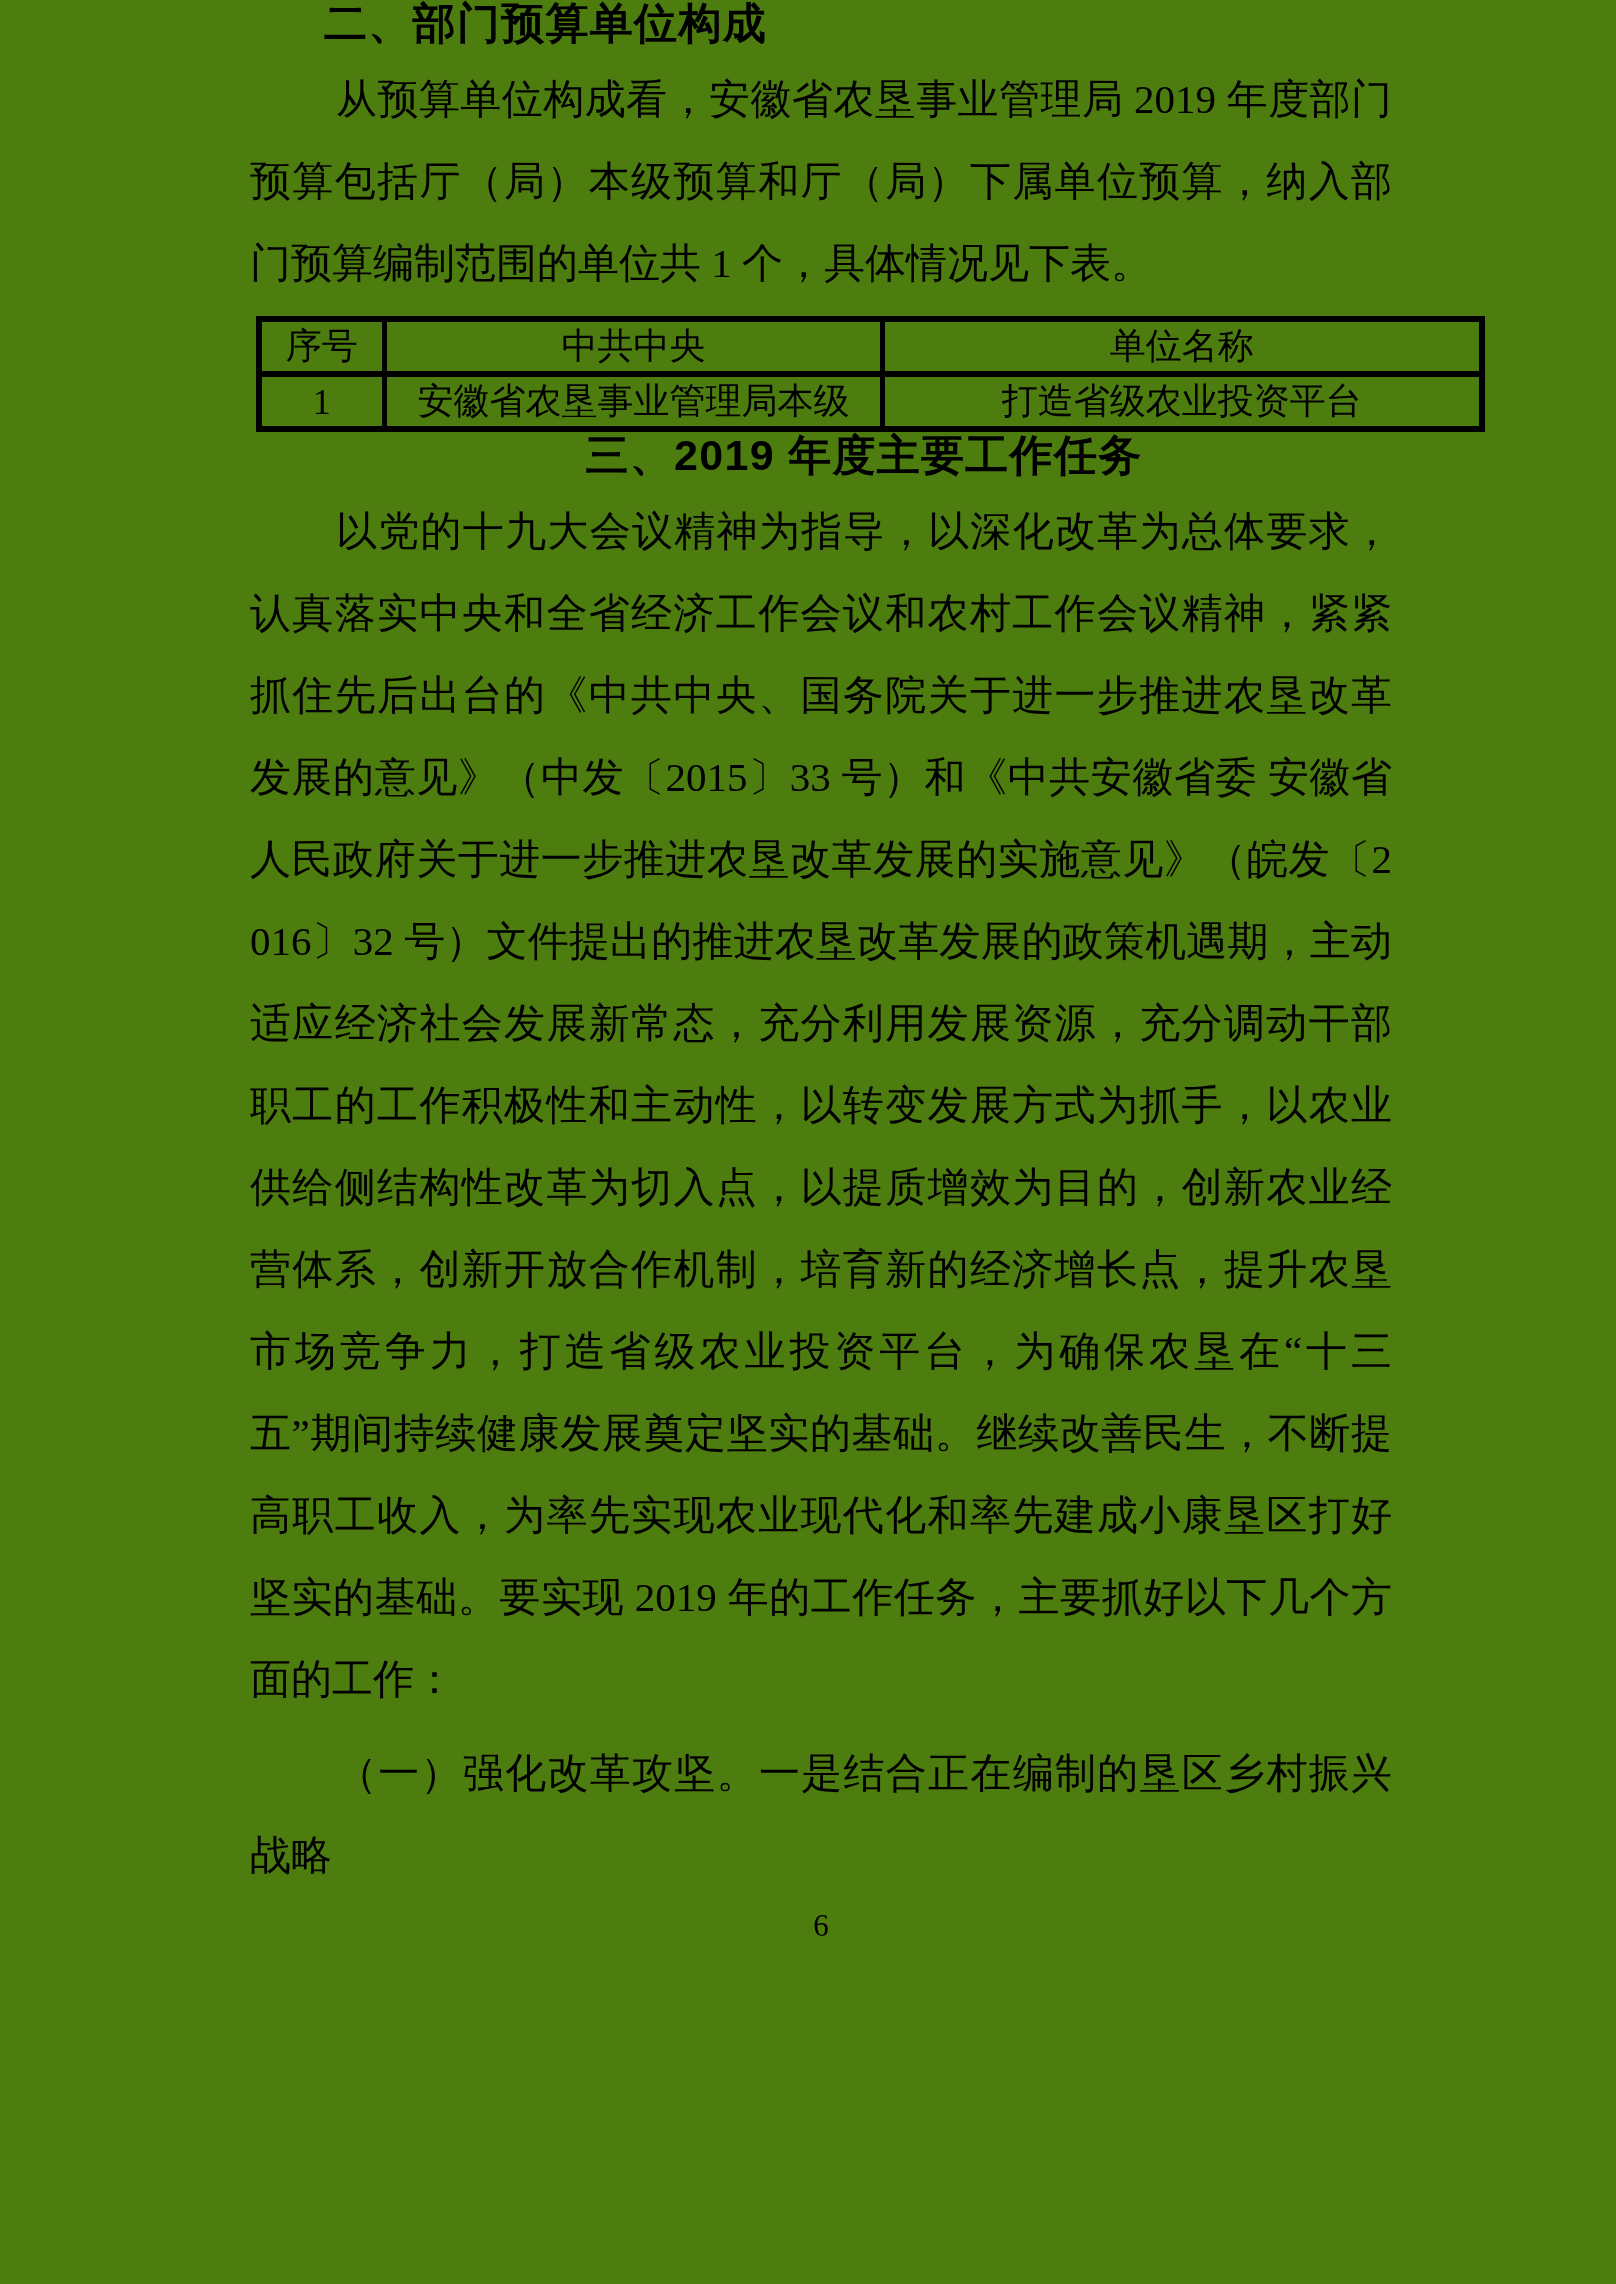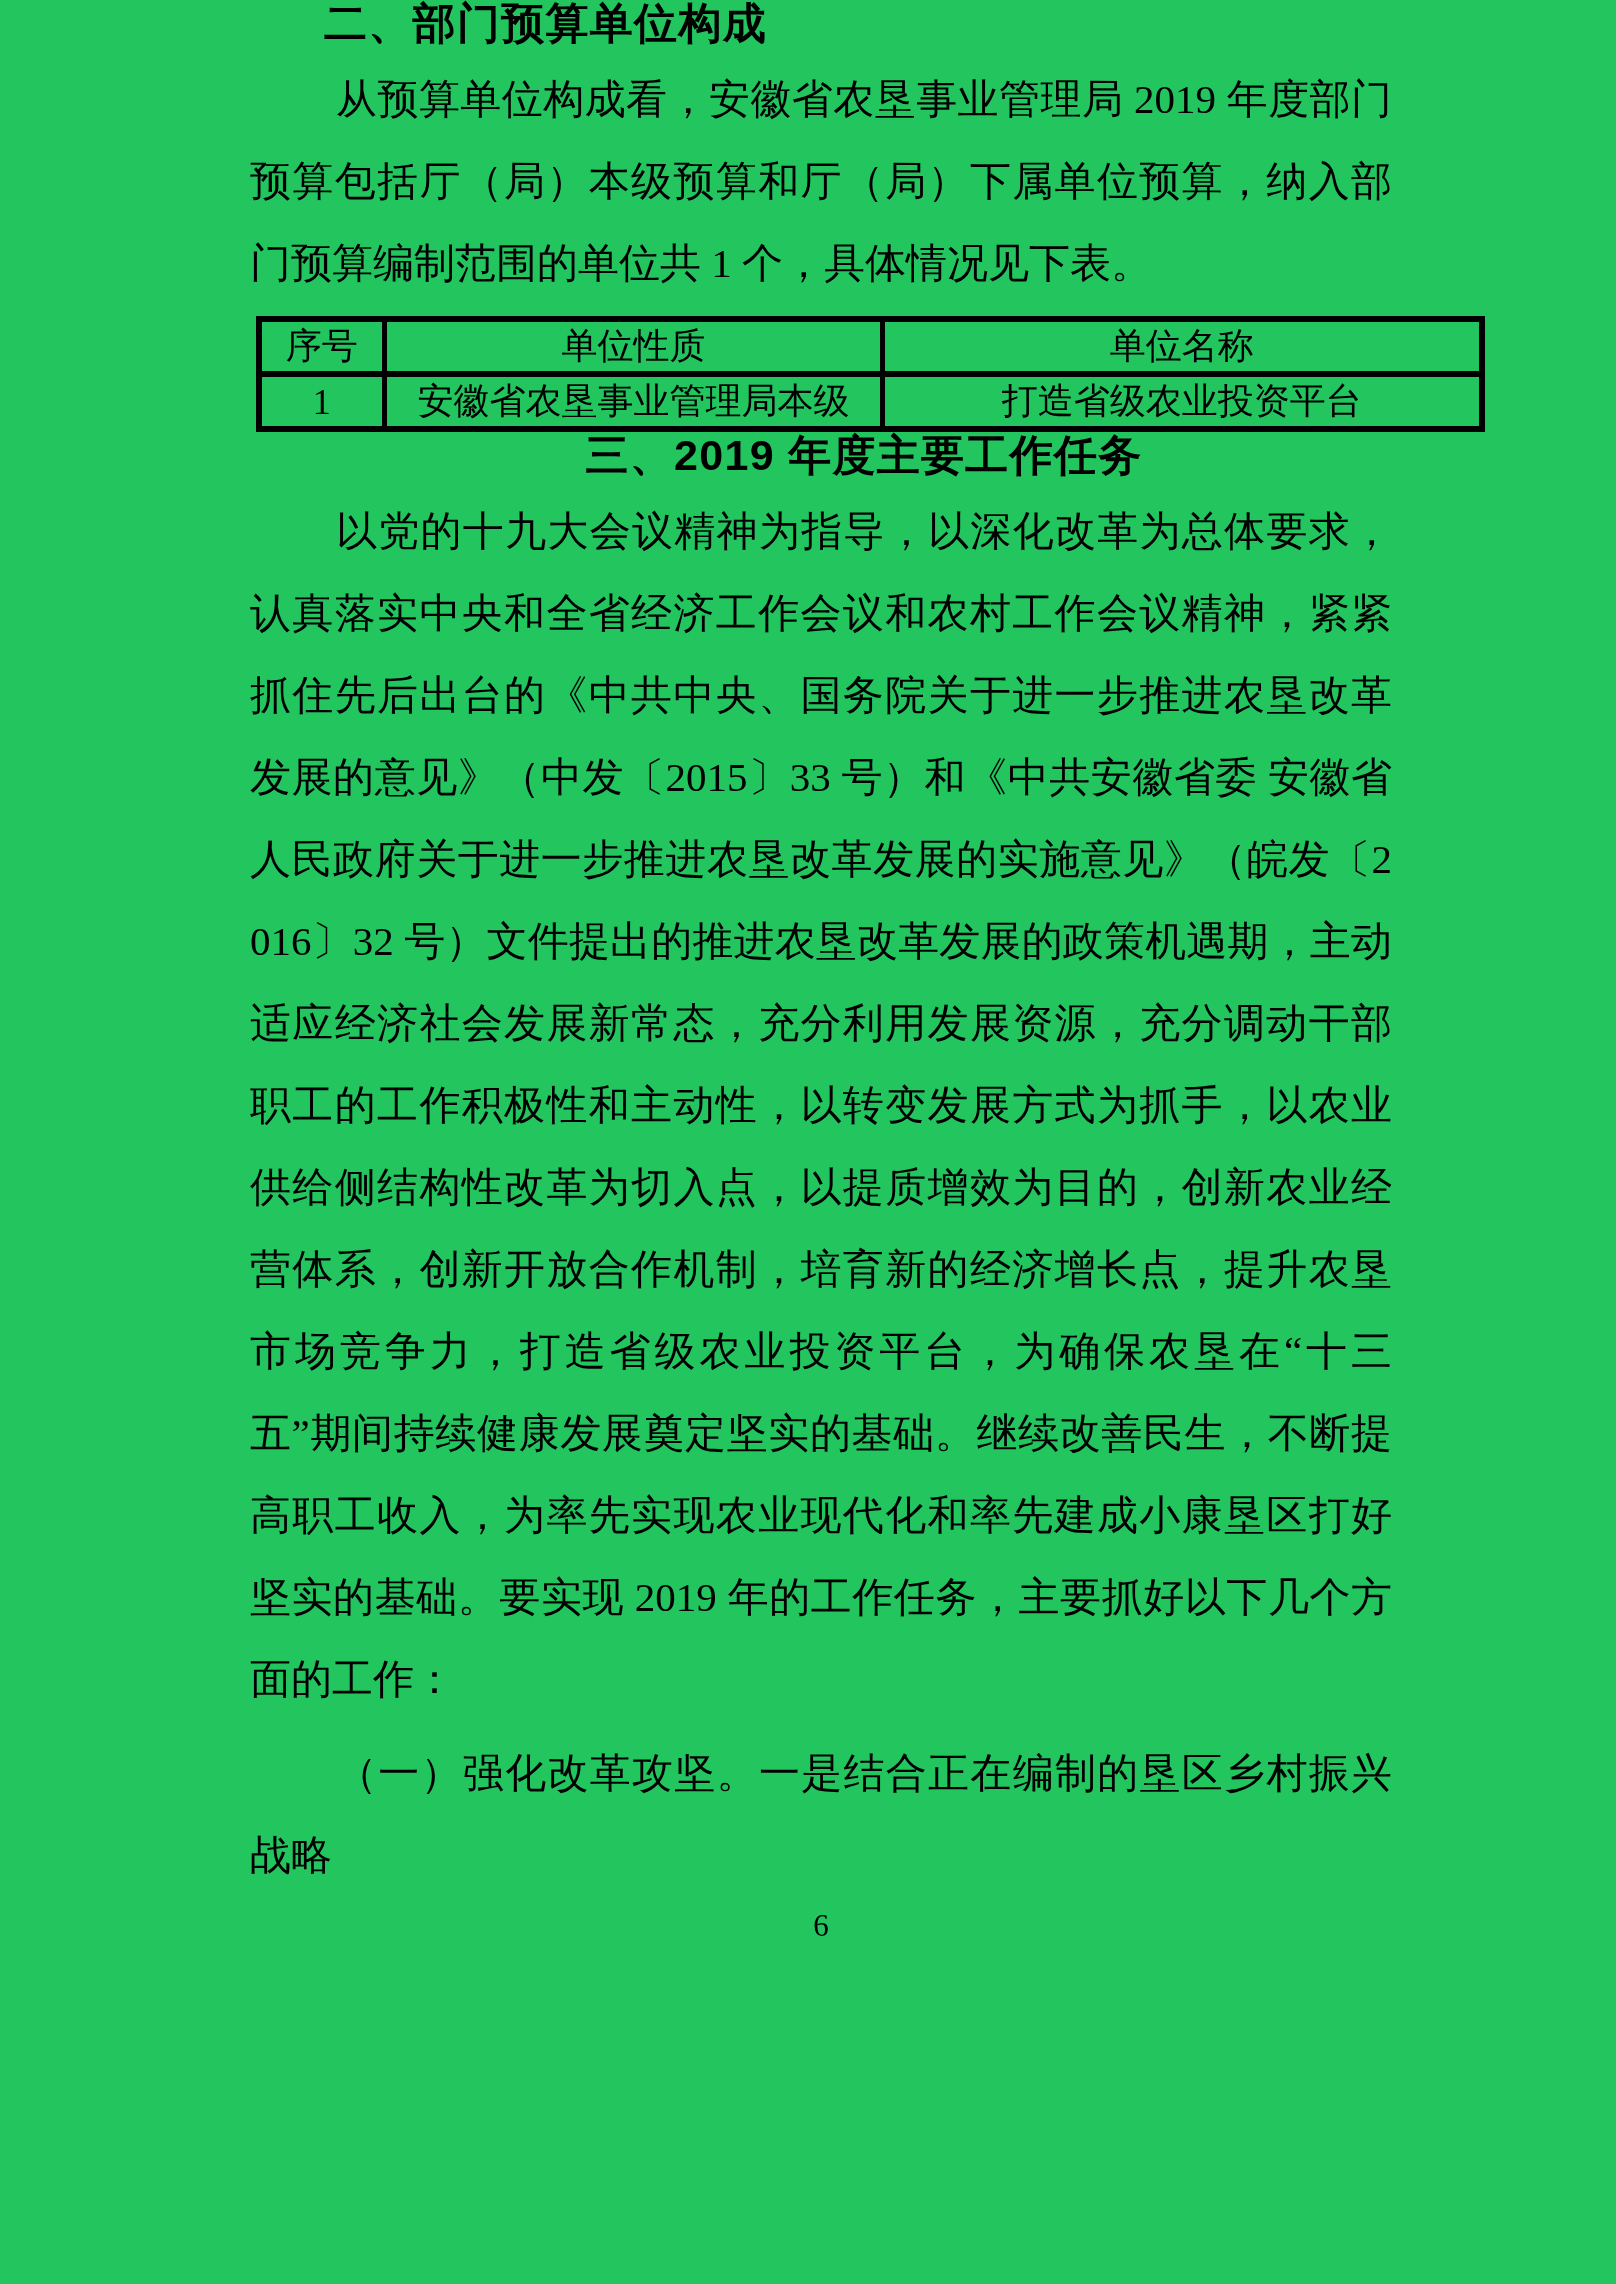--- a/index.html
+++ b/index.html
@@ -4,21 +4,21 @@
 <style>
   html, body {
     margin: 0;
     padding: 0;
     background: #ffffff;
   }
   .page {
     position: relative;
     width: 1616px;
     height: 2284px;
-    background: #22c55e;
+    background: #4d7c0f;
     color: #000000;
     box-sizing: border-box;
     padding: 0 212px 0 238px;
     overflow: hidden;
     font-family: "Liberation Serif", "DejaVu Serif", serif;
   }
   h2.doc-heading {
     margin: 0;
     font-family: "Liberation Sans", "DejaVu Sans", sans-serif;
     font-weight: bold;
@@ -86,21 +86,21 @@
 
   <table class="units-table">
     <colgroup>
       <col style="width:126px">
       <col style="width:498px">
       <col style="width:599px">
     </colgroup>
     <thead>
       <tr>
         <th>序号</th>
-        <th>单位性质</th>
+        <th>中共中央</th>
         <th>单位名称</th>
       </tr>
     </thead>
     <tbody>
       <tr>
         <td class="cell-index">1</td>
         <td class="cell-name">安徽省农垦事业管理局本级</td>
         <td class="cell-type">打造省级农业投资平台</td>
       </tr>
     </tbody>

